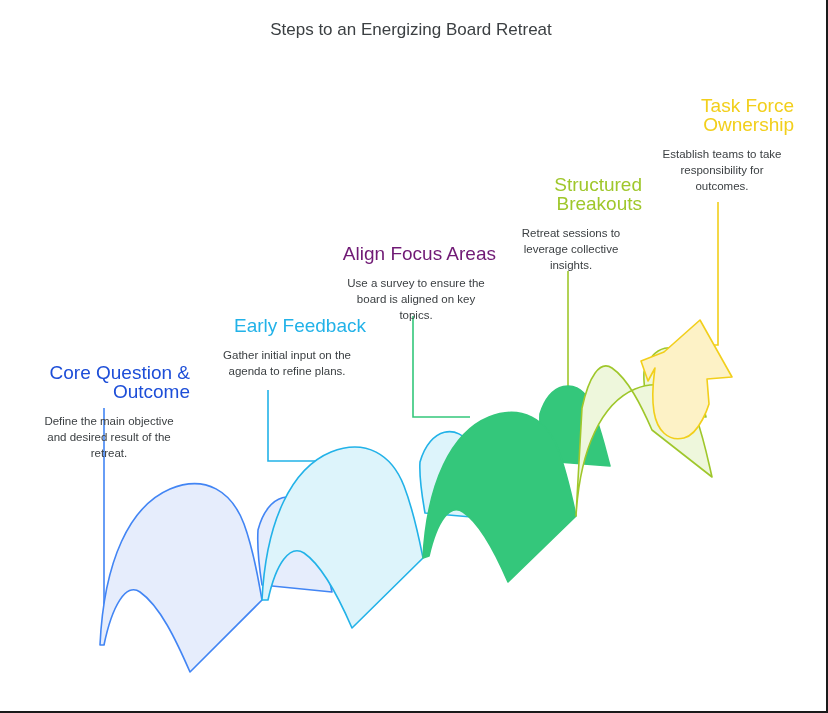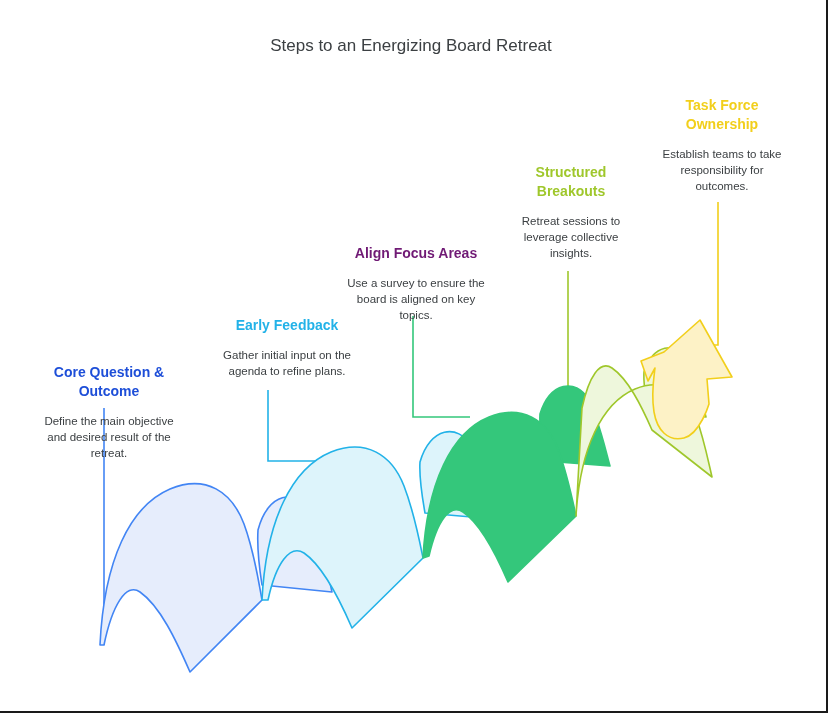--- a/index.html
+++ b/index.html
@@ -9,45 +9,46 @@
     font-family:"Liberation Sans", sans-serif;
     overflow:hidden;
     position:relative;
     box-sizing:border-box;
     border-right:2px solid #1a1a1a;
     border-bottom:2px solid #1a1a1a;
   }
   #canvas{position:absolute;inset:0;width:828px;height:713px;}
   .title{
     position:absolute;
-    left:264px; top:34px; width:294px;
+    left:264px; top:18px; width:294px;
     text-align:center;
     font-size:17px;
     line-height:24px;
     color:#3c4043;
     font-weight:400;
   }
   .step{position:absolute;text-align:center;}
   .step .head{
-    font-size:14px;
-    font-weight:bold;
+    font-size:19px;
+    font-weight:normal;
     line-height:19px;
     margin:0 0 12px 0;
+    text-align:right;
   }
   .step .desc{
     font-size:11.5px;
     line-height:16px;
     color:#3c4043;
     margin:8px;
   }
   
   #step-1{left:28px;  top:363px; width:162px;}
   #step-2{left:208px; top:316px; width:158px;}
   #step-3{left:336px; top:244px; width:160px;}
-  #step-4{left:500px; top:163px; width:142px;}
+  #step-4{left:500px; top:175px; width:142px;}
   #step-5{left:650px; top:96px;  width:144px;}
 </style>
 </head>
 <body>
 
 <svg id="canvas" viewBox="0 0 828 713" xmlns="http://www.w3.org/2000/svg">
 
   <path d="M104,408 L104,645" fill="none" stroke="#4285f4" stroke-width="1.6"></path>
 
   <path d="M268,390 L268,461 L338,461" fill="none" stroke="#22b2e8" stroke-width="1.6"></path>

